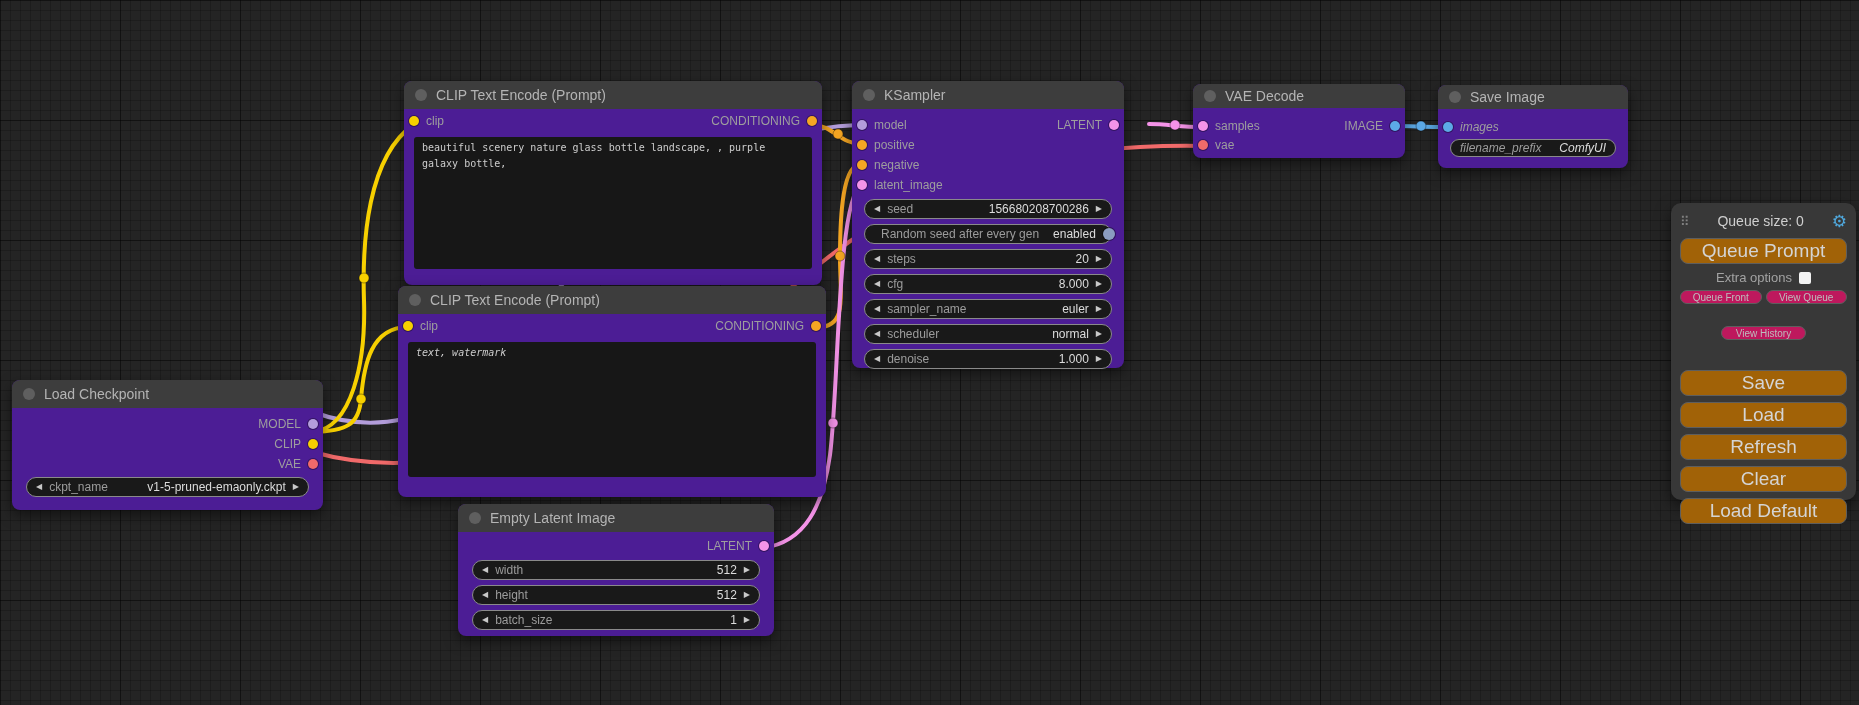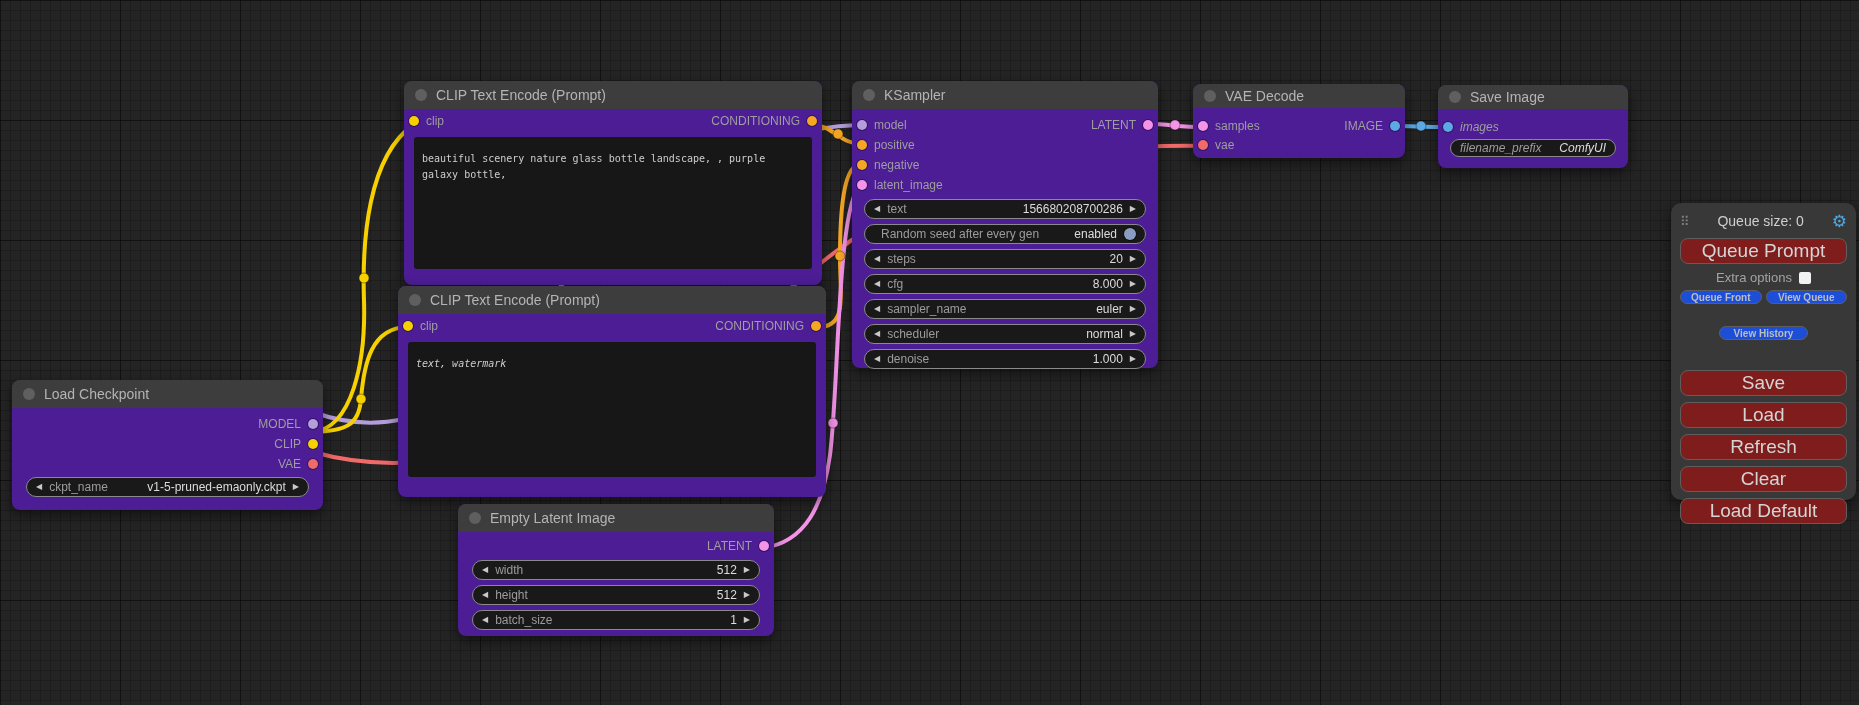--- a/index.html
+++ b/index.html
@@ -45,52 +45,52 @@
     background:#191919; border:1px solid #8a8a8a; border-radius:10px;
     font-size:12px; color:#9c9c9c; white-space:nowrap;
   }
   .widget .value { color:#dcdcdc; }
   .arrow { font-size:8px; color:#c8c8c8; line-height:1; }
 
   .textbox {
     background:#171717; border-radius:3px;
     font-family:"DejaVu Sans Mono", monospace;
     font-size:10px; line-height:1.55; color:#cdcdcd;
-    padding:14px 8px; white-space:pre-wrap; word-wrap:break-word;
+    padding:3px 8px; white-space:pre-wrap; word-wrap:break-word;
     overflow:hidden;
   }
 
   .toggle-circle { width:12px; height:12px; border-radius:50%; box-shadow:0 0 0 1px rgba(0,0,0,.4); flex:0 0 auto; }
 
   
   .queue-panel {
     position:absolute; z-index:2;
     left:1671px; top:203px; width:185px; height:297px;
     background:#383838; border-radius:10px;
     box-shadow:0 6px 16px rgba(0,0,0,.55);
     padding:8px 9px;
   }
   .qp-header { display:flex; align-items:center; height:20px; margin-bottom:7px; }
   .qp-drag { color:#808080; font-size:13px; cursor:move; }
   .qp-size { flex:1; text-align:center; color:#cfcfcf; font-size:14px; }
   .qp-gear { font-size:17px; line-height:1; }
   .qp-btn {
     display:flex; align-items:center; justify-content:center;
     width:100%; height:26px; margin-bottom:6px;
-    background:#7f1d1d; border:1px solid #5e5e5e; border-radius:8px;
+    background:#a16207; border:1px solid #5e5e5e; border-radius:8px;
     color:#d4d4d4; font-size:19px; cursor:pointer;
   }
   .qp-extra { display:flex; align-items:center; justify-content:center; gap:7px; height:15px; margin:5px 0 5px; color:#a3a3a3; font-size:13px; }
   .qp-checkbox { width:12px; height:12px; background:#f2f2f2; border-radius:2px; }
   .qp-smallrow { display:flex; gap:4px; margin-bottom:6px; }
   .qp-small {
     display:flex; align-items:center; justify-content:center;
     height:14px; padding:0 8px; flex:1;
-    background:#1d4ed8; border:1px solid #5e5e5e; border-radius:8px;
-    color:#bdbdbd; font-size:10px; cursor:pointer; white-space:nowrap;font-weight:bold;
+    background:#be185d; border:1px solid #5e5e5e; border-radius:8px;
+    color:#bdbdbd; font-size:10px; cursor:pointer; white-space:nowrap;
   }
   .qp-small.center { flex:0 0 auto; margin:16px auto; padding:4px 14px; }
   .qp-gap { height:8px; }
 </style>
 </head>
 <body>
 
 <svg class="links" width="1859" height="705">
   <path d="M313,412 C400,444 480,402 545,307 C610,214 740,127 861,125" stroke="#B39DDB"></path>
   <path d="M313,432 C352,428 366,362 364,300 C362,240 368,157 413,125" stroke="#F7D000"></path>
@@ -209,21 +209,21 @@
     <div class="widget" style="margin:5px 14px 0;">
       <span class="arrow">◀</span>
       <span>batch_size</span>
       <span class="spacer"></span>
       <span class="value">1</span>
       <span class="arrow">▶</span>
     </div>
   </div>
 </div>
 
-<div class="node" style="left:852px; top:81px; width:306px; height:287px;">
+<div class="node" style="left:852px; top:81px; width:272px; height:287px;">
   <div class="node-header">
     <span class="collapse-dot"></span>
     <span class="node-title">KSampler</span>
   </div>
   <div style="padding-top:6px;">
     <div class="slot-row">
       <span class="slot-left">
         <span class="slot-dot" style="background: rgb(179, 157, 219);"></span>
         <span>model</span>
       </span>
@@ -245,21 +245,21 @@
       </span>
     </div>
     <div class="slot-row">
       <span class="slot-left">
         <span class="slot-dot" style="background: rgb(244, 147, 232);"></span>
         <span>latent_image</span>
       </span>
     </div>
     <div class="widget" style="margin:4px 12px 0;">
       <span class="arrow">◀</span>
-      <span>text</span>
+      <span>seed</span>
       <span class="spacer"></span>
       <span class="value">156680208700286</span>
       <span class="arrow">▶</span>
     </div>
     <div class="widget" style="margin:5px 12px 0; padding-left:16px;">
       <span>Random seed after every gen</span>
       <span class="spacer"></span>
       <span class="value">enabled</span>
       <span class="toggle-circle" style="background: rgb(138, 156, 192);"></span>
     </div>

